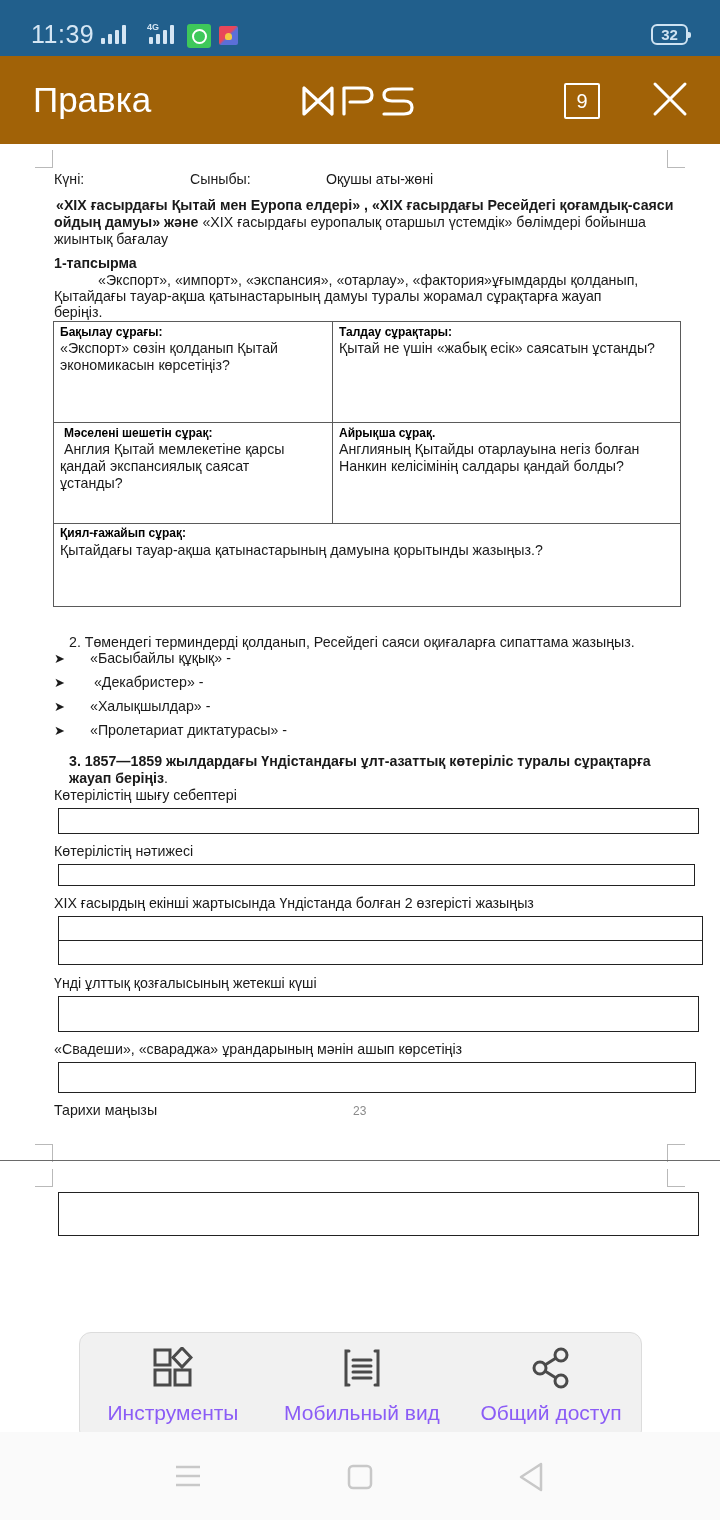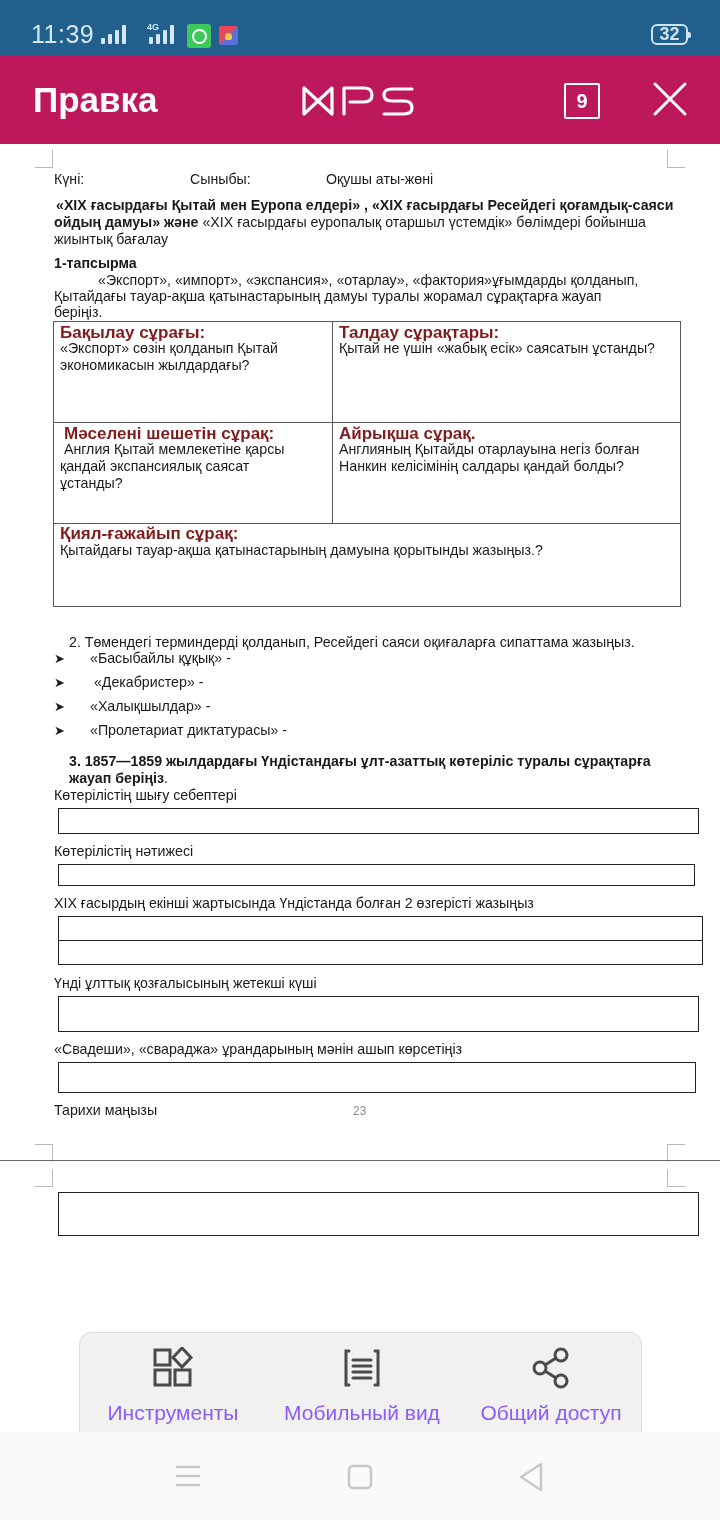--- a/index.html
+++ b/index.html
@@ -11,40 +11,40 @@
   .status-time { position: absolute; left: 31px; top: 20px; font-size: 25px; color: #d5e6f4; letter-spacing: 0.5px; }
   .sig { position: absolute; top: 24px; display: flex; align-items: flex-end; gap: 3px; height: 20px; }
   .sig span { display: block; width: 4px; background: #d5e6f4; border-radius: 1px; }
   .sig1 { left: 101px; }
   .sig2 { left: 138px; }
   .lte { position: absolute; left: 147px; top: 22px; font-size: 9px; font-weight: bold; color: #d5e6f4; }
   .wa { position: absolute; left: 187px; top: 24px; width: 24px; height: 24px; background: #3ec85a; border-radius: 3px; }
   .wa::after { content: ""; position: absolute; left: 5px; top: 5px; width: 11px; height: 11px; border: 2px solid #fff; border-radius: 50%; }
   .app2 { position: absolute; left: 219px; top: 26px; width: 19px; height: 19px; background: linear-gradient(135deg,#e8475a 0%,#e8475a 45%,#5b6fd8 55%,#5b6fd8 100%); border-radius: 2px; }
   .app2::after { content: ""; position: absolute; left: 6px; top: 7px; width: 7px; height: 7px; background: #f5c842; border-radius: 50% 50% 30% 30%; }
-  .battery { position: absolute; left: 651px; top: 24px; width: 37px; height: 21px; border: 2px solid #cfe3f2; border-radius: 6px; color: #cfe3f2; font-size: 18px; font-weight: bold; text-align: center; line-height: 17px; }
+  .battery { position: absolute; left: 651px; top: 24px; width: 37px; height: 21px; border: 2px solid #cfe3f2; border-radius: 6px; color: #cfe3f2; font-size: 15px; font-weight: bold; text-align: center; line-height: 17px; }
   .battery::after { content: ""; position: absolute; right: -5px; top: 6px; width: 3px; height: 6px; background: #cfe3f2; border-radius: 0 2px 2px 0; }
 
   
-  .app-bar { position: absolute; left: 0; top: 56px; width: 720px; height: 88px; background: #be185d; font-weight: bold; }
+  .app-bar { position: absolute; left: 0; top: 56px; width: 720px; height: 88px; background: #a16207; }
   .edit-btn { position: absolute; left: 33px; top: 24px; font-size: 35px; color: #ffffff; }
   .logo { position: absolute; left: 300px; top: 27px; width: 120px; height: 36px; }
   .pages-btn { position: absolute; left: 564px; top: 27px; width: 36px; height: 36px; border: 2px solid #ffffff; color: #fff; font-size: 20px; text-align: center; line-height: 32px; border-radius: 2px; }
   .close-btn { position: absolute; left: 651px; top: 24px; width: 38px; height: 38px; }
 
   
   .doc { position: absolute; left: 0; top: 144px; width: 696px; height: 1290px; background: #ffffff; color: #111; }
   .corner { position: absolute; width: 18px; height: 18px; border-color: #b9b9b9; border-style: solid; border-width: 0; }
   .t { position: absolute; font-size: 14.2px; line-height: 17px; color: #1a1a1a; white-space: nowrap; }
   .b { font-weight: bold; }
   .tbl { position: absolute; left: 53px; top: 177px; width: 628px; height: 286px; border: 1px solid #5a5a5a; }
   .tbl .vline { position: absolute; left: 278px; top: 0; width: 1px; height: 201px; background: #5a5a5a; }
   .tbl .hline1 { position: absolute; left: 0; top: 100px; width: 100%; height: 1px; background: #5a5a5a; }
   .tbl .hline2 { position: absolute; left: 0; top: 201px; width: 100%; height: 1px; background: #5a5a5a; }
-  .cell-title { position: absolute; font-size: 17px; font-weight: bold; line-height: 17px; color: #7f1d1d; white-space: nowrap; }
+  .cell-title { position: absolute; font-size: 12px; font-weight: bold; line-height: 17px; color: #000000; white-space: nowrap; }
   .cell-text { position: absolute; font-size: 14.2px; line-height: 17px; color: #1a1a1a; }
   .bullet { position: absolute; left: 54px; font-size: 13px; color: #1a1a1a; }
   .box { position: absolute; border: 1.5px solid #222; background: #fff; }
   .pagenum { position: absolute; left: 353px; top: 960px; font-size: 12px; color: #8a8a8a; }
   .page-sep { position: absolute; left: 0; top: 1016px; width: 720px; height: 1px; background: #6a6a6a; }
 
   
   .toolbar { position: absolute; left: 79px; top: 1332px; width: 563px; height: 110px; background: #f1f1f1; border: 1px solid #dcdcdc; border-radius: 12px; }
   .tool { position: absolute; top: 0; height: 100px; text-align: center; color: #444; }
   .tool .lbl { position: absolute; top: 68px; width: 100%; font-size: 21px; color: #8b5cf6; white-space: nowrap; }
@@ -112,21 +112,21 @@
     <div class="t" style="left:54px;top:144px;">Қытайдағы тауар-ақша қатынастарының дамуы туралы жорамал сұрақтарға жауап</div>
     <div class="t" style="left:54px;top:160px;">беріңіз.</div>
 
     <div class="tbl">
       <div class="vline"></div>
       <div class="hline1"></div>
       <div class="hline2"></div>
 
       <div class="cell-title" style="left:6px;top:2px;">Бақылау сұрағы:</div>
       <div class="cell-text" style="left:6px;top:18px;">«Экспорт» сөзін қолданып Қытай</div>
-      <div class="cell-text" style="left:6px;top:35px;">экономикасын жылдардағы?</div>
+      <div class="cell-text" style="left:6px;top:35px;">экономикасын көрсетіңіз?</div>
 
       <div class="cell-title" style="left:285px;top:2px;">Талдау сұрақтары:</div>
       <div class="cell-text" style="left:285px;top:18px;white-space:nowrap;">Қытай не үшін «жабық есік» саясатын ұстанды?</div>
 
       <div class="cell-title" style="left:10px;top:103px;">Мәселені шешетін сұрақ:</div>
       <div class="cell-text" style="left:6px;top:119px;white-space:pre;"> Англия Қытай мемлекетіне қарсы</div>
       <div class="cell-text" style="left:6px;top:136px;">қандай экспансиялық саясат</div>
       <div class="cell-text" style="left:6px;top:153px;">ұстанды?</div>
 
       <div class="cell-title" style="left:285px;top:103px;">Айрықша сұрақ.</div>

